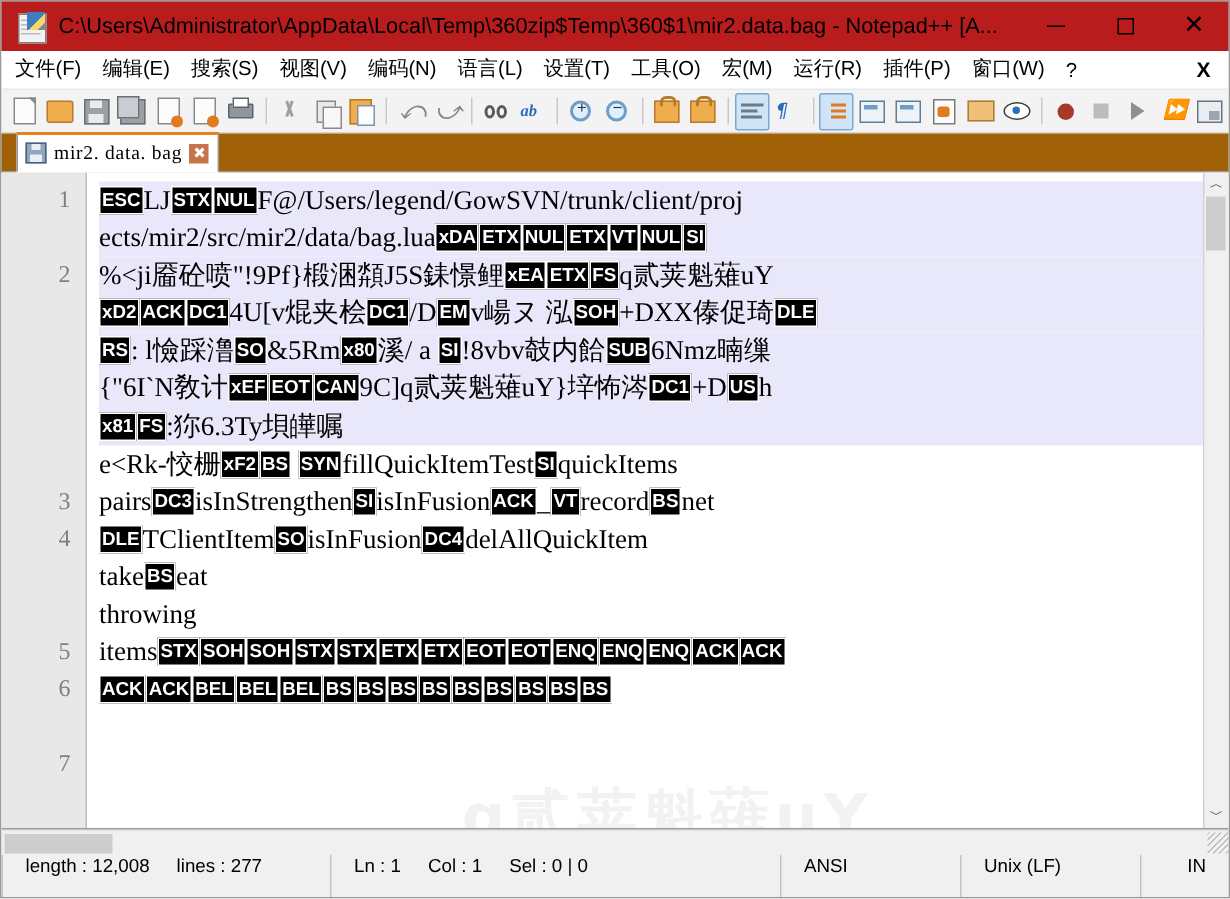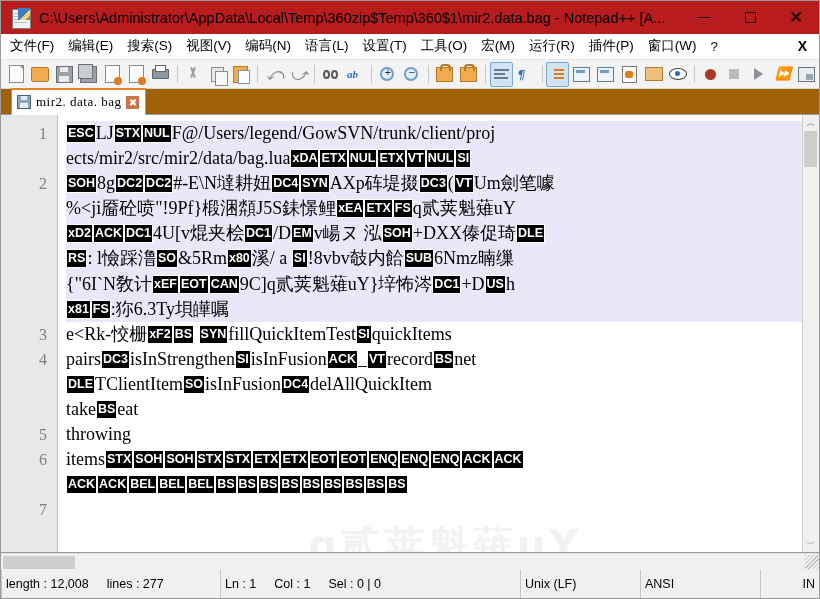--- a/index.html
+++ b/index.html
@@ -110,21 +110,21 @@
   .vscroll{width:16px;flex:none;background:#f0f0f0;border-left:1px solid #d0d0d0;display:flex;flex-direction:column;align-items:center;}
   .vs-arrow{width:16px;height:16px;font-size:9px;line-height:16px;text-align:center;color:#505050;font-family:"DejaVu Sans",sans-serif;}
   .vs-track{flex:1 1 auto;width:16px;background:#f0f0f0;position:relative;}
   .vs-thumb{position:absolute;top:0;left:1px;width:13px;height:36px;background:#cdcdcd;}
   .hscroll{height:16px;background:#f0f0f0;display:flex;align-items:center;flex:none;border-top:1px solid #e0e0e0;}
   .hs-thumb{height:13px;width:72px;background:#cdcdcd;margin-left:2px;}
   .hs-grip{margin-left:auto;width:14px;height:14px;background:repeating-linear-gradient(135deg,#bfbfbf 0 1px,transparent 1px 3px);}
 
   
   .statusbar{height:28px;background:#f0f0f0;display:flex;align-items:center;font-size:12.5px;color:#000;flex:none;}
-  .sb-cell{height:28px;display:flex;align-items:center;padding:0 4px;border-right:1px solid #c4c4c4;white-space:nowrap;box-sizing:border-box;}
+  .sb-cell{height:28px;display:flex;align-items:flex-start;padding:0 15px;border-right:1px solid #c4c4c4;white-space:nowrap;box-sizing:border-box;}
   .sb-cell.first{border-left:1px solid #c4c4c4;}
   .sb-gap{display:inline-block;width:18px;}
 </style>
 </head>
 <body>
 
 <div class="window">
 
   <div class="titlebar">
     <div class="tb-icon">
@@ -299,21 +299,20 @@
         <div></div>
         <div>5</div>
         <div>6</div>
         <div></div>
         <div>7</div>
       </div>
     <div class="code" id="code">
       <div class="watermark">q贰荚魁薙uY</div>
     <div class="row hl"><span class="cc">ESC</span><span>LJ</span><span class="cc">STX</span><span class="cc">NUL</span><span>F@/Users/legend/GowSVN/trunk/client/proj</span></div>
         <div class="row hl"><span>ects/mir2/src/mir2/data/bag.lua</span><span class="cc">xDA</span><span class="cc">ETX</span><span class="cc">NUL</span><span class="cc">ETX</span><span class="cc">VT</span><span class="cc">NUL</span><span class="cc">SI</span></div>
-        <div class="row hl"><span class="cc">SOH</span><span>8g</span><span class="cc">DC2</span><span class="cc">DC2</span><span>#-E\N墶耕妞</span><span class="cc">DC4</span><span class="cc">SYN</span><span>AXp砗堤掇</span><span class="cc">DC3</span><span>(</span><span class="cc">VT</span><span>Um劍笔噱</span></div>
         <div class="row hl"><span>%&lt;ji靥砼喷"!9Pf}椴涃頮J5S銇憬鲤</span><span class="cc">xEA</span><span class="cc">ETX</span><span class="cc">FS</span><span>q贰荚魁薙uY</span></div>
         <div class="row hl"><span class="cc">xD2</span><span class="cc">ACK</span><span class="cc">DC1</span><span>4U[v焜夹桧</span><span class="cc">DC1</span><span>/D</span><span class="cc">EM</span><span>v崵ヌ 泓</span><span class="cc">SOH</span><span>+DXX傣促琦</span><span class="cc">DLE</span></div>
         <div class="row hl"><span class="cc">RS</span><span>:  l憸踩澛</span><span class="cc">SO</span><span>&amp;5Rm</span><span class="cc">x80</span><span>溪/ a </span><span class="cc">SI</span><span>!8vbv攲内餄</span><span class="cc">SUB</span><span>6Nmz暔缫</span></div>
         <div class="row hl"><span>{"6I`N敎计</span><span class="cc">xEF</span><span class="cc">EOT</span><span class="cc">CAN</span><span>9C]q贰荚魁薙uY}垶怖涔</span><span class="cc">DC1</span><span>+D</span><span class="cc">US</span><span>h</span></div>
         <div class="row hl"><span class="cc">x81</span><span class="cc">FS</span><span>:狝6.3Ty垻皣嘱</span></div>
         <div class="row"><span>e&lt;Rk-恔栅</span><span class="cc">xF2</span><span class="cc">BS</span><span> </span><span class="cc">SYN</span><span>fillQuickItemTest</span><span class="cc">SI</span><span>quickItems</span></div>
         <div class="row"><span>pairs</span><span class="cc">DC3</span><span>isInStrengthen</span><span class="cc">SI</span><span>isInFusion</span><span class="cc">ACK</span><span>_</span><span class="cc">VT</span><span>record</span><span class="cc">BS</span><span>net</span></div>
         <div class="row"><span class="cc">DLE</span><span>TClientItem</span><span class="cc">SO</span><span>isInFusion</span><span class="cc">DC4</span><span>delAllQuickItem</span></div>
         <div class="row"><span>take</span><span class="cc">BS</span><span>eat</span></div>
         <div class="row"><span>throwing</span></div>
@@ -341,18 +340,18 @@
       <span class="sb-gap"></span>
       <span>lines : 277</span>
     </div>
     <div class="sb-cell" style="width:300px">
       <span>Ln : 1</span>
       <span class="sb-gap"></span>
       <span>Col : 1</span>
       <span class="sb-gap"></span>
       <span>Sel : 0 | 0</span>
     </div>
+    <div class="sb-cell" style="width:120px">ANSI</div>
     <div class="sb-cell" style="width:120px">Unix (LF)</div>
-    <div class="sb-cell" style="width:120px">ANSI</div>
     <div class="sb-cell" style="flex:1 1 auto;justify-content:flex-end;border-right:none">IN</div>
   </div>
 
 </div>
 
 </body></html>

